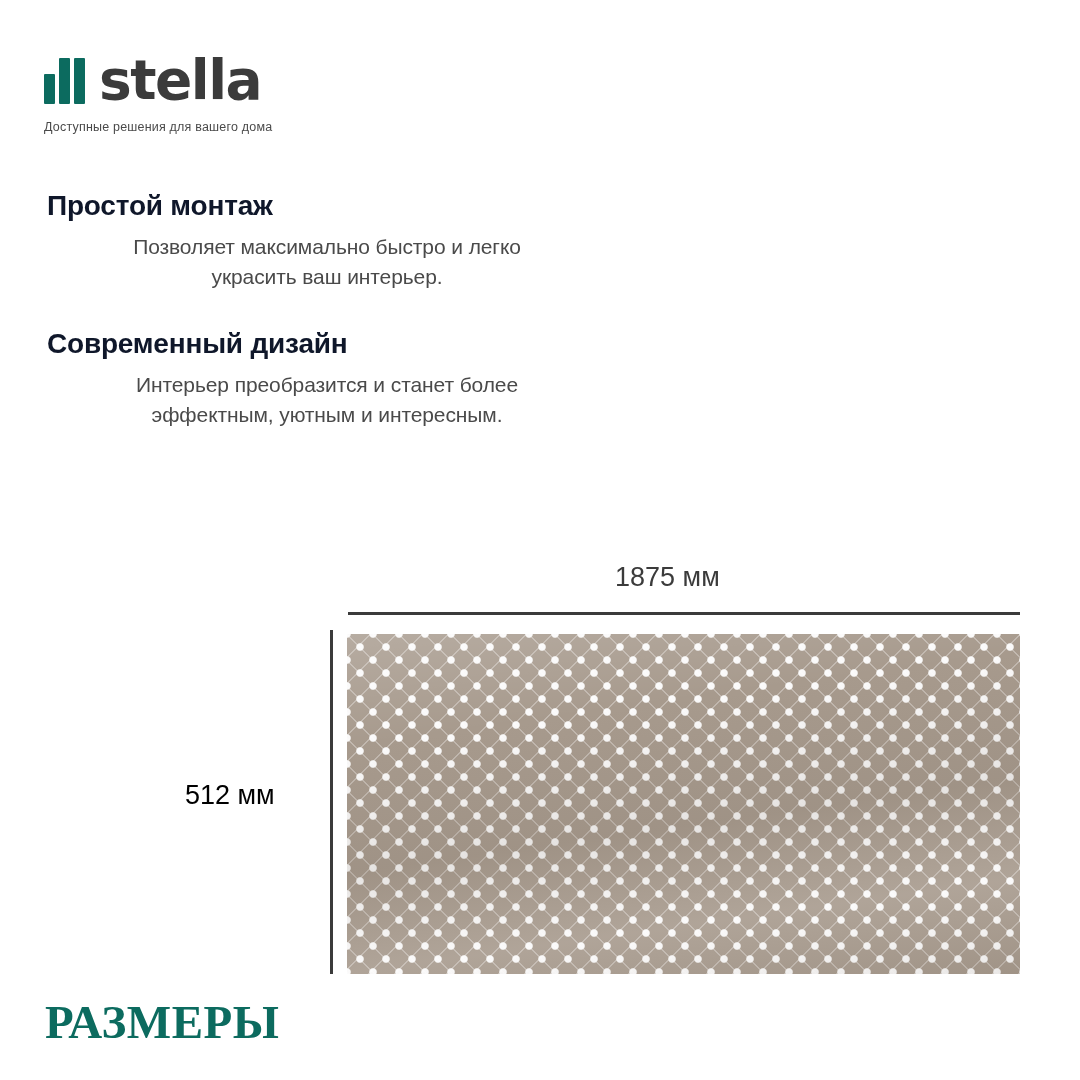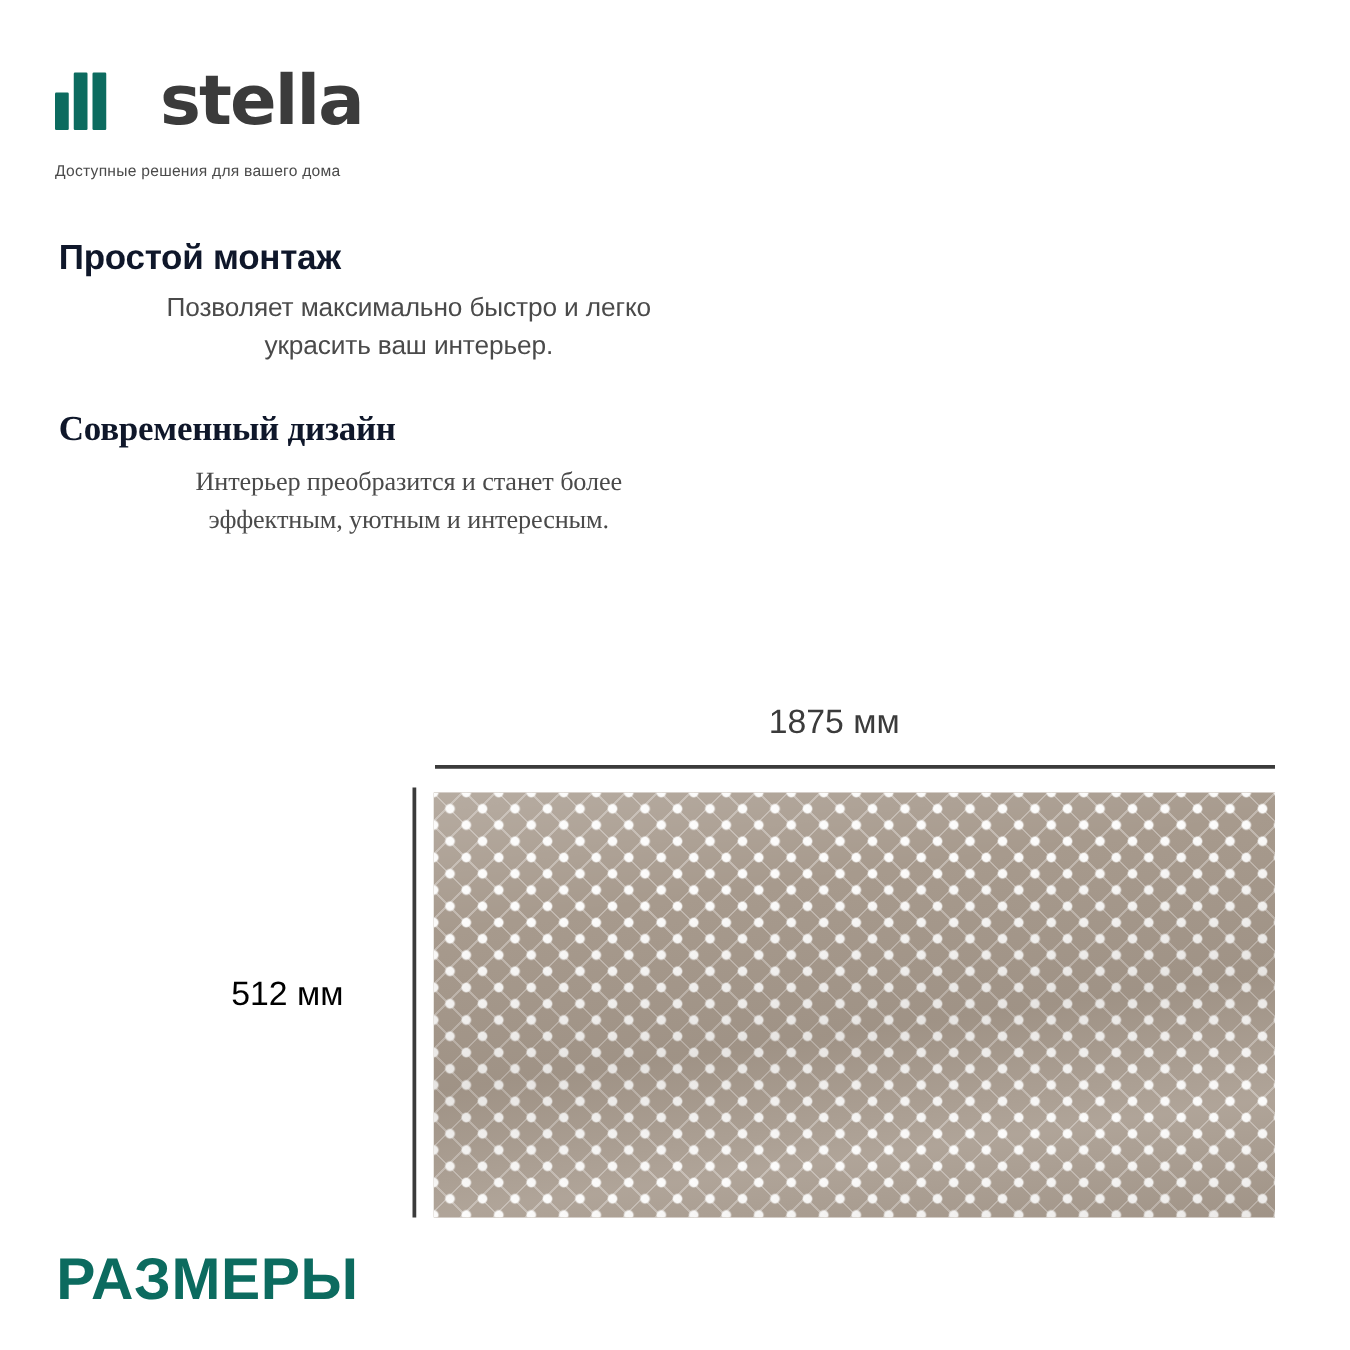--- a/index.html
+++ b/index.html
@@ -20,21 +20,20 @@
   .logo-block {
     position: absolute;
     left: 44px;
     top: 46px;
     width: 420px;
   }
   .logo-row {
     display: flex;
     align-items: flex-end;
     height: 58px;
-    gap: 29px;
   }
   .logo-mark {
     display: flex;
     align-items: flex-end;
     height: 48px;
     margin-right: 14px;
   }
   .logo-mark .bar {
     width: 11px;
     background: #0c6b5f;
@@ -46,35 +45,35 @@
   .logo-mark .bar.b3 { height: 46px; margin-right: 0; }
   .logo-word {
     font-size: 55px;
     line-height: 48px;
     font-weight: 700;
     letter-spacing: -1.5px;
     color: #3b3b3b;
     font-family: "DejaVu Sans", sans-serif;
   }
   .logo-tagline {
-    margin-top: 26px;
+    margin-top: 16px;
     font-size: 12.5px;
     letter-spacing: 0.2px;
     color: #4a4a4a;
   }
 
   
   .features {
     position: absolute;
     left: 47px;
     top: 190px;
     width: 560px;
   }
   .feature { margin-bottom: 36px; }
-  .feature:last-child { margin-bottom: 0; font-family: Liberation Serif, serif; }
+  .feature:last-child { margin-bottom: 0; }
   .feature-title {
     font-size: 28px;
     font-weight: 700;
     color: #0f172a;
     margin: 0 0 10px 0;
     letter-spacing: -0.2px;
   }
   .feature-text {
     font-size: 21px;
     line-height: 30px;
@@ -160,21 +159,21 @@
 
   
   .sizes-heading {
     position: absolute;
     left: 45px;
     top: 995px;
     font-size: 47px;
     font-weight: 700;
     color: #0c6b5f;
     letter-spacing: 0.5px;
-    font-family: Liberation Sans, sans-serif;
+    font-family: Liberation Serif, serif;
   }
 </style>
 </head>
 <body>
 
 <div class="logo-block">
   <div class="logo-row">
     <div class="logo-mark">
       <div class="bar b1"></div>
       <div class="bar b2"></div>

